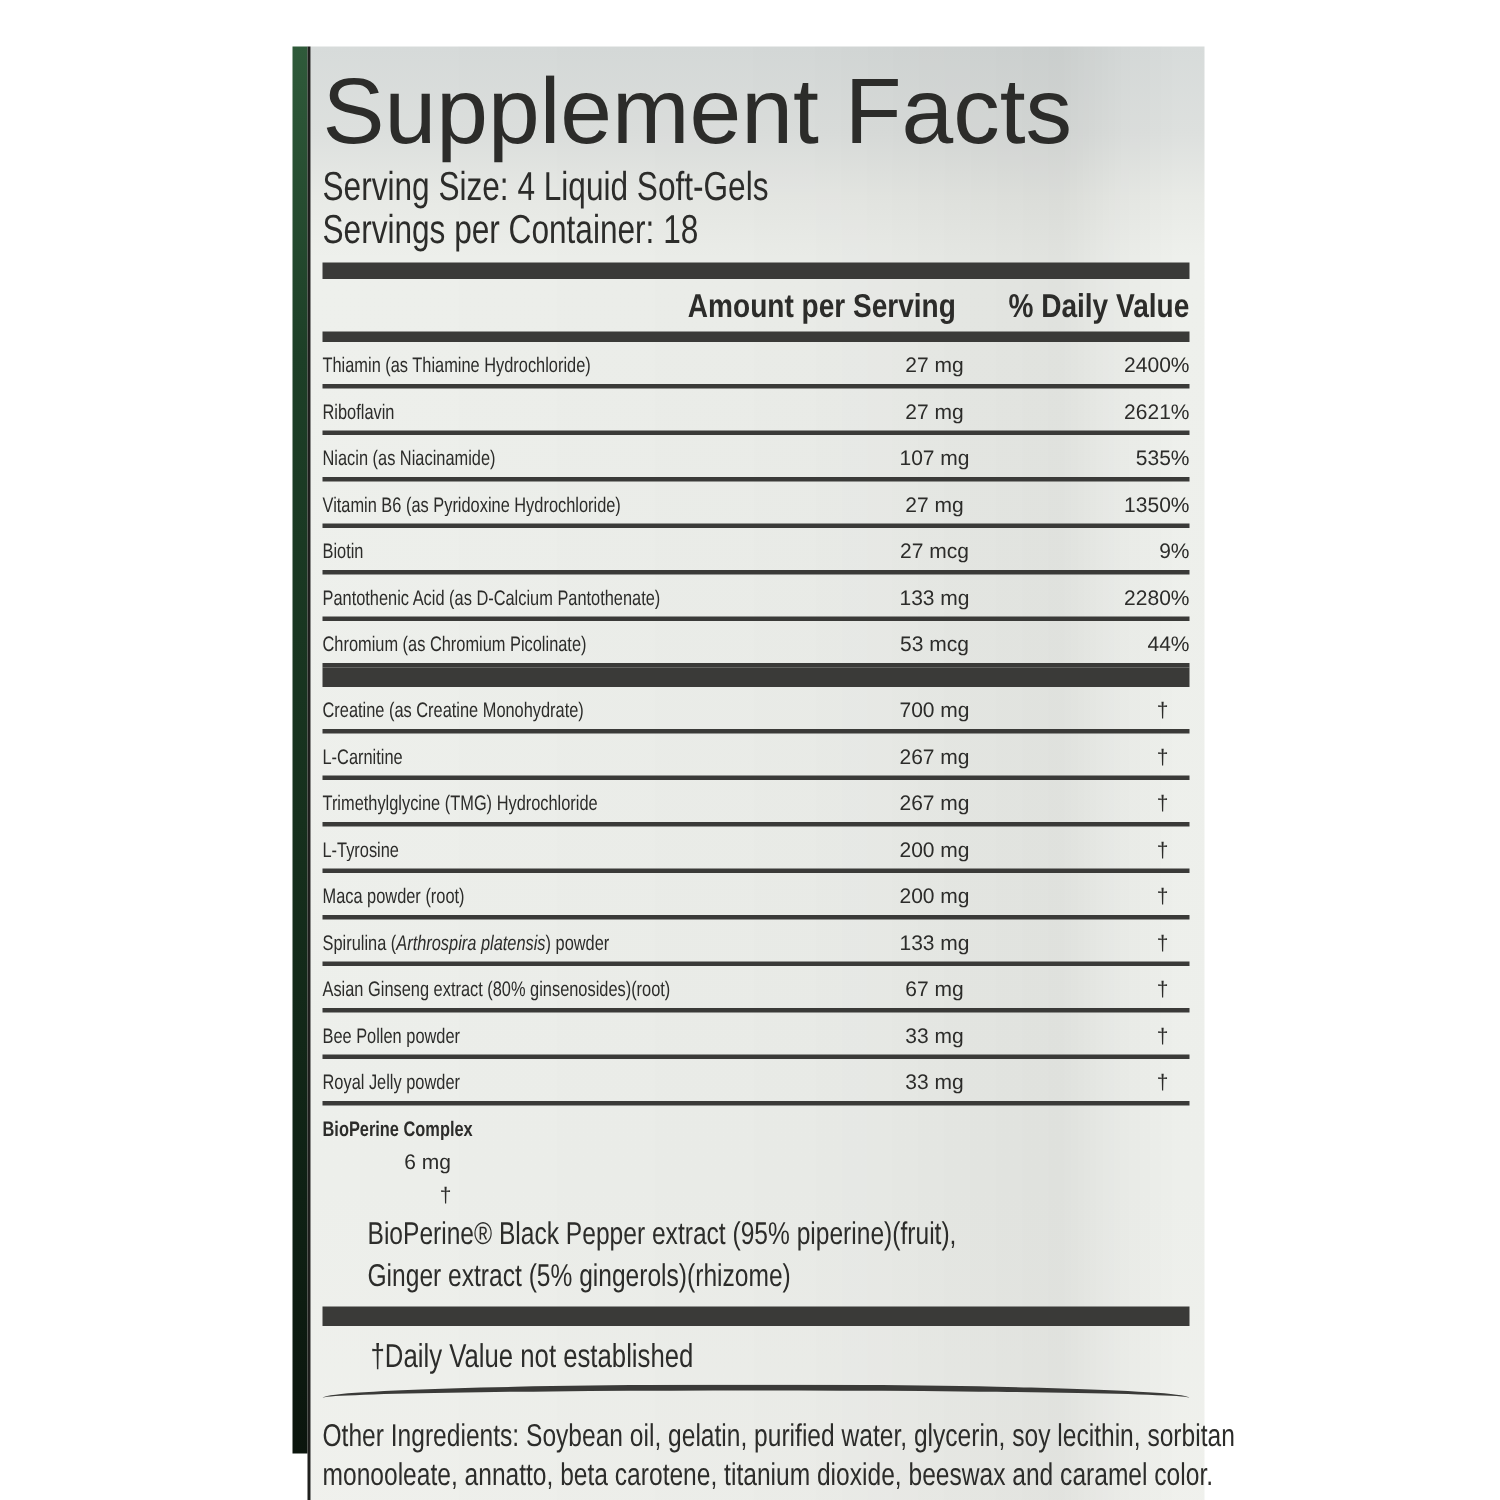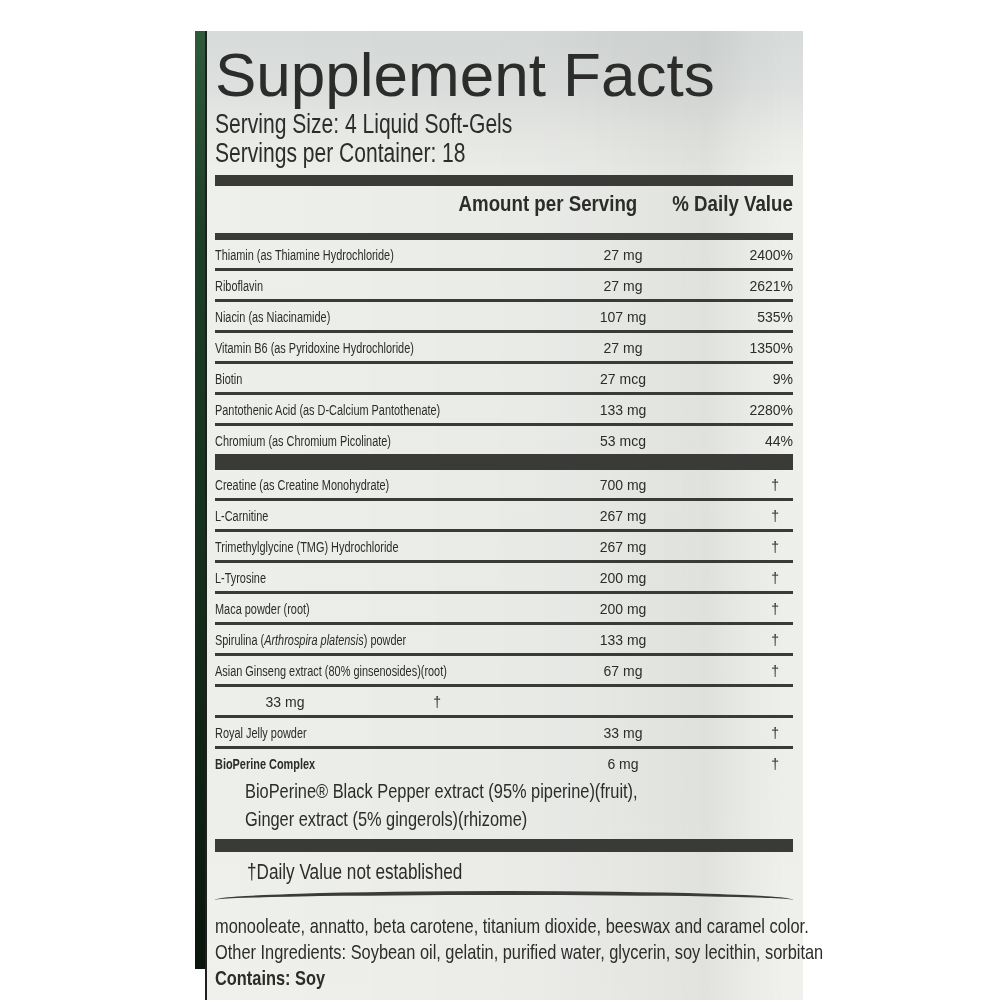--- a/index.html
+++ b/index.html
@@ -29,28 +29,28 @@
     font-size:62px;font-weight:normal;line-height:1.02;letter-spacing:0px;
     margin:2px 0 4px 0;white-space:nowrap;
   }
   .serving-line{font-size:27px;line-height:29px;font-weight:normal;}
   .bar{background:var(--bar,#3a3a38);}
   .bar-thick{height:11px;margin-top:7px;}
   .bar-med{height:7px;}
   .bar-section{height:13px;}
   .colhead{
     display:flex;justify-content:flex-end;align-items:baseline;gap:14px;
-    font-weight:bold;font-size:22px;padding:5px 0 16px 0;
+    font-weight:bold;font-size:22px;padding:5px 0 4px 0;
   }
   .trow{
     display:flex;align-items:baseline;
     border-bottom:3px solid var(--bar,#3a3a38);
     padding:4px 0 2px 0;font-size:14px;line-height:22px;
   }
-  .trow.noline{border-bottom:none;}
+  .trow.noline{border-bottom:none;flex-direction:column;}
   .trow.bold .tname{font-weight:bold;}
   .tname{flex:1;min-width:0;}
   .tamt{width:140px;text-align:center;flex:none;}
   .tdv{width:100px;text-align:right;flex:none;}
   .tdv.dag{padding-right:14px;box-sizing:border-box;}
   .bp-sub{font-size:21px;line-height:28px;padding-left:30px;}
   .bp-wrap{padding-bottom:6px;}
   .footnote{font-size:22px;padding:7px 0 6px 0;margin-left:32px;}
   .curve-line{height:9px;border-top:4px solid var(--bar,#3a3a38);border-radius:50%/9px 9px 0 0;}
   .other{font-size:21px;line-height:26px;padding-top:9px;}
@@ -147,20 +147,21 @@
         <span class="tname"><span class="cx"><span>Spirulina (</span><i>Arthrospira platensis</i><span>) powder</span></span></span>
         <span class="tamt">133 mg</span>
         <span class="tdv dag">†</span>
       </div>
       <div class="trow">
         <span class="tname"><span class="cx"><span>Asian Ginseng extract (80% ginsenosides)(root)</span></span></span>
         <span class="tamt">67 mg</span>
         <span class="tdv dag">†</span>
       </div>
       <div class="trow">
+        <span class="tname"><span class="cx"><span>Bee Pollen powder</span></span></span>
         <span class="tamt">33 mg</span>
         <span class="tdv dag">†</span>
       </div>
       <div class="trow">
         <span class="tname"><span class="cx"><span>Royal Jelly powder</span></span></span>
         <span class="tamt">33 mg</span>
         <span class="tdv dag">†</span>
       </div>
     </div>
 
@@ -174,17 +175,17 @@
     <div class="bp-sub"><span class="cx">Ginger extract (5% gingerols)(rhizome)</span></div>
   </div>
 
   <div class="bar bar-section"></div>
 
   <div class="footnote"><span class="cx">†Daily Value not established</span></div>
 
   <div class="curve-line"></div>
 
   <div class="other">
+    <span class="other-line"><span class="cx">Other Ingredients: Soybean oil, gelatin, purified water, glycerin, soy lecithin, sorbitan</span></span>
     <span class="other-line"><span class="cx">monooleate, annatto, beta carotene, titanium dioxide, beeswax and caramel color.</span></span>
-    <span class="other-line"><span class="cx">Other Ingredients: Soybean oil, gelatin, purified water, glycerin, soy lecithin, sorbitan</span></span>
   </div>
   <div class="contains"><span class="cx">Contains: Soy</span></div>
 </div>
 
 </body></html>

